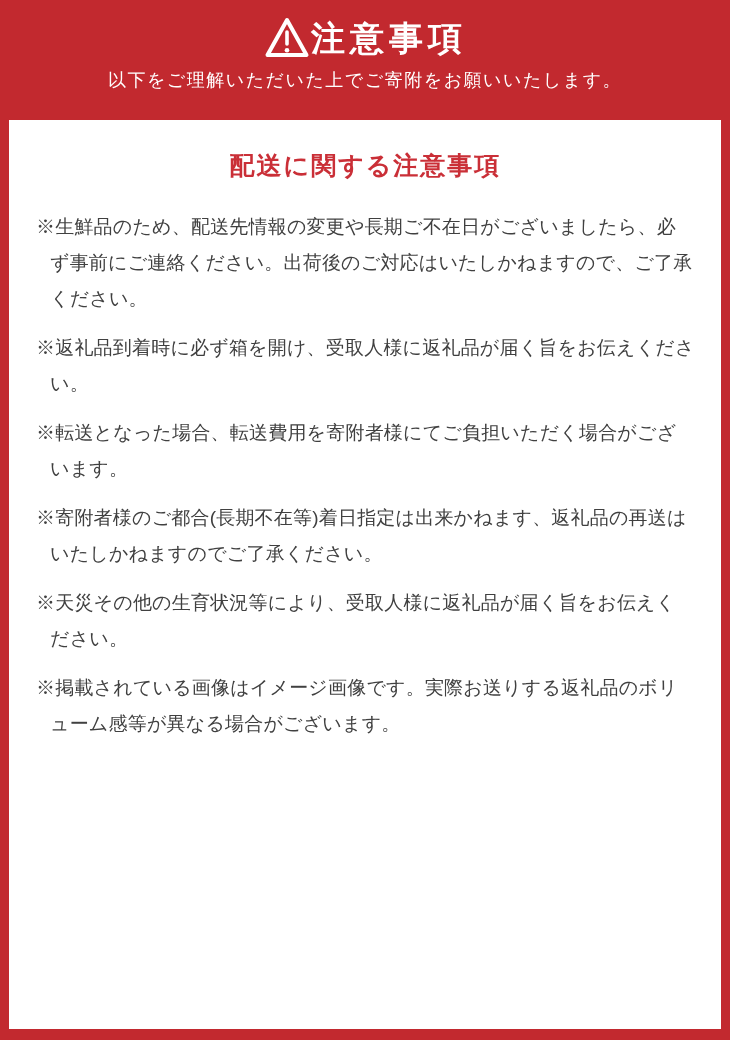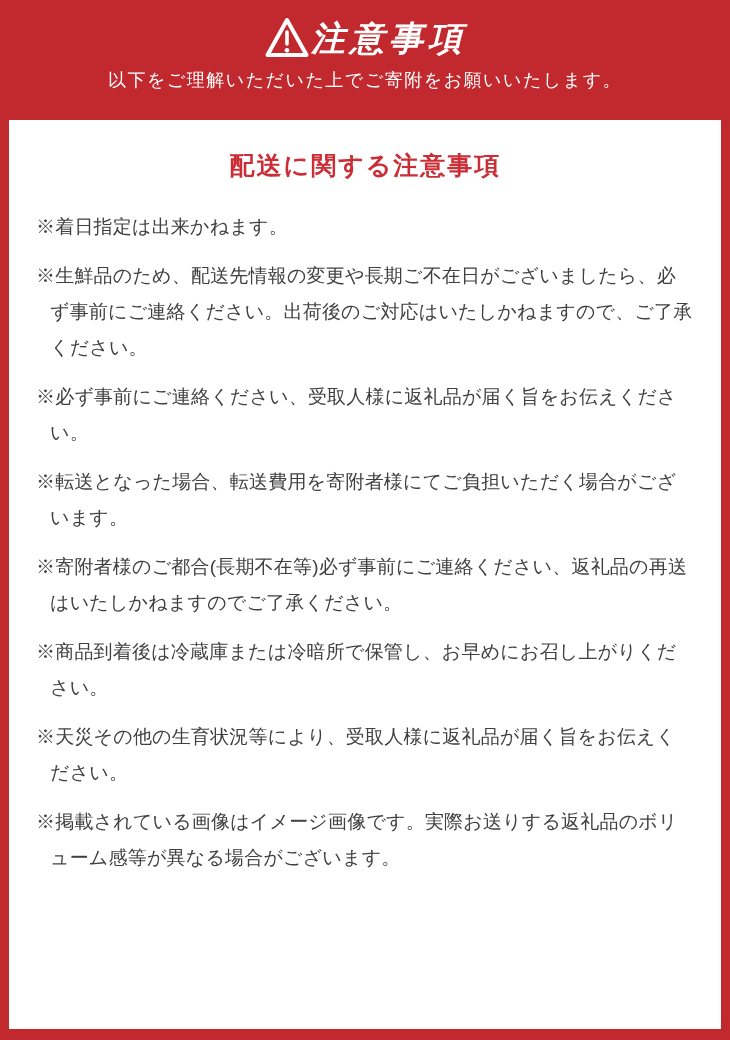--- a/index.html
+++ b/index.html
@@ -26,21 +26,20 @@
     top: 0; left: 0; right: 0;
     height: 120px;
     color: #ffffff;
     text-align: center;
   }
   .title-row {
     display: flex;
     align-items: flex-end;
     justify-content: center;
     padding-top: 16px;
-    font-style: italic;
   }
   .page-title {
     margin: 0;
     font-size: 34px;
     font-weight: bold;
     letter-spacing: 5px;
     line-height: 1.3;
   }
   .warning-icon {
     display: inline-flex;
@@ -100,24 +99,22 @@
         </svg>
       </span>
       <h1 class="page-title">注意事項</h1>
     </div>
     <p class="subtitle">以下をご理解いただいた上でご寄附をお願いいたします。</p>
   </header>
 
   <main class="content">
     <h2 class="section-heading">配送に関する注意事項</h2>
     <div class="notes">
-        <p class="note">※着日指定は出来かねます。</p>
         <p class="note">※生鮮品のため、配送先情報の変更や長期ご不在日がございましたら、必ず事前にご連絡ください。出荷後のご対応はいたしかねますので、ご了承ください。</p>
-        <p class="note">※必ず事前にご連絡ください、受取人様に返礼品が届く旨をお伝えください。</p>
+        <p class="note">※返礼品到着時に必ず箱を開け、受取人様に返礼品が届く旨をお伝えください。</p>
         <p class="note">※転送となった場合、転送費用を寄附者様にてご負担いただく場合がございます。</p>
-        <p class="note">※寄附者様のご都合(長期不在等)必ず事前にご連絡ください、返礼品の再送はいたしかねますのでご了承ください。</p>
-        <p class="note">※商品到着後は冷蔵庫または冷暗所で保管し、お早めにお召し上がりください。</p>
+        <p class="note">※寄附者様のご都合(長期不在等)着日指定は出来かねます、返礼品の再送はいたしかねますのでご了承ください。</p>
         <p class="note">※天災その他の生育状況等により、受取人様に返礼品が届く旨をお伝えください。</p>
         <p class="note">※掲載されている画像はイメージ画像です。実際お送りする返礼品のボリューム感等が異なる場合がございます。</p>
       </div>
   </main>
 
 </div>
 
 </body></html>

